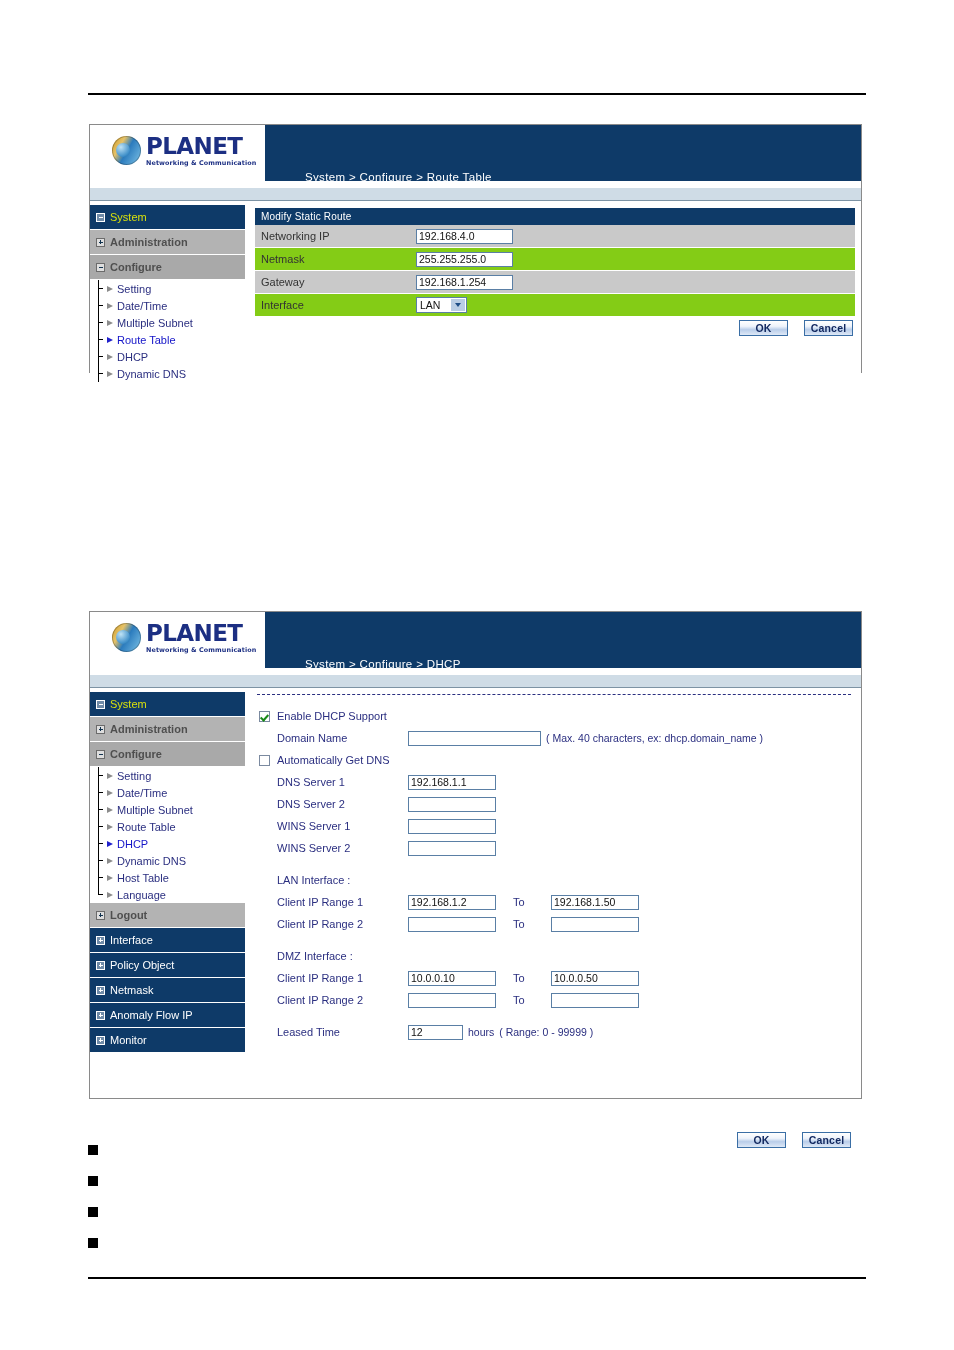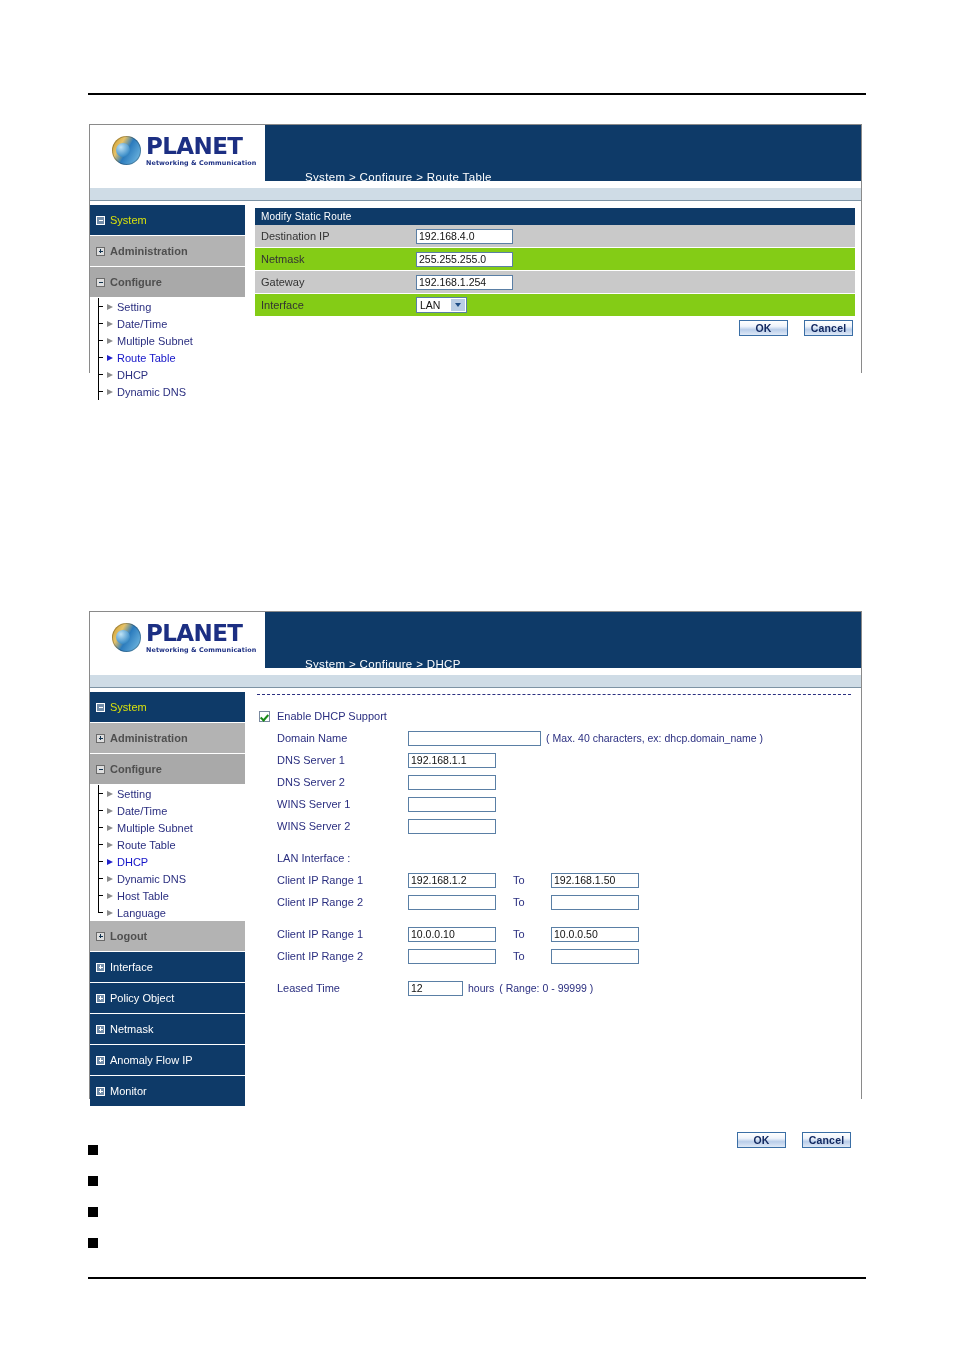--- a/index.html
+++ b/index.html
@@ -126,21 +126,21 @@
   .content {
     flex: 1;
     background: #ffffff;
     position: relative;
   }
 
   
   .nav-root, .nav-group, .nav-collapsed {
     display: flex;
     align-items: center;
-    height: 30px;
+    height: 24px;
     font-size: 11px;
     padding-left: 6px;
     margin-bottom: 1px;
     box-sizing: border-box;
     white-space: nowrap;
   }
   .nav-root {
     background: #0e3a68;
     color: #ffffff;
   }
@@ -434,21 +434,21 @@
         <span class="arrow"></span>
         <span>Dynamic DNS</span>
       </div>
     </div>
 
     <div class="content">
       <div class="form-box">
         <div class="form-title">Modify Static Route</div>
 
         <div class="frow a">
-          <span class="flabel">Destination IP</span>
+          <span class="flabel">Networking IP</span>
           <input class="tinput w100" type="text" value="192.168.4.0" style="">
         </div>
         <div class="frow b">
           <span class="flabel">Netmask</span>
           <input class="tinput w100" type="text" value="255.255.255.0" style="">
         </div>
         <div class="frow a">
           <span class="flabel">Gateway</span>
           <input class="tinput w100" type="text" value="192.168.1.254" style="">
         </div>
@@ -578,20 +578,24 @@
           <span class="chk on"></span>
           <span>Enable DHCP Support</span>
         </div>
 
         <div class="drow">
           <span class="dlabel">Domain Name</span>
           <input class="tinput in-wide" type="text" value="" style="">
           <span class="hint">( Max. 40 characters, ex: dhcp.domain_name )</span>
         </div>
 
+        <div class="drow">
+          <span class="chk"></span>
+          <span>Automatically Get DNS</span>
+        </div>
 
         <div class="drow">
           <span class="dlabel">DNS Server 1</span>
           <input class="tinput in-med" type="text" value="192.168.1.1" style="">
         </div>
         <div class="drow">
           <span class="dlabel">DNS Server 2</span>
           <input class="tinput in-med" type="text" value="" style="">
         </div>
         <div class="drow">
@@ -613,20 +617,21 @@
           <input class="tinput in-med" type="text" value="192.168.1.50" style="">
         </div>
         <div class="drow">
           <span class="dlabel">Client IP Range 2</span>
           <input class="tinput in-med" type="text" value="" style="">
           <span class="to">To</span>
           <input class="tinput in-med" type="text" value="" style="">
         </div>
 
         <div class="spacer-sm"></div>
+        <div class="sec-head">DMZ Interface :</div>
 
         <div class="drow">
           <span class="dlabel">Client IP Range 1</span>
           <input class="tinput in-med" type="text" value="10.0.0.10" style="">
           <span class="to">To</span>
           <input class="tinput in-med" type="text" value="10.0.0.50" style="">
         </div>
         <div class="drow">
           <span class="dlabel">Client IP Range 2</span>
           <input class="tinput in-med" type="text" value="" style="">

